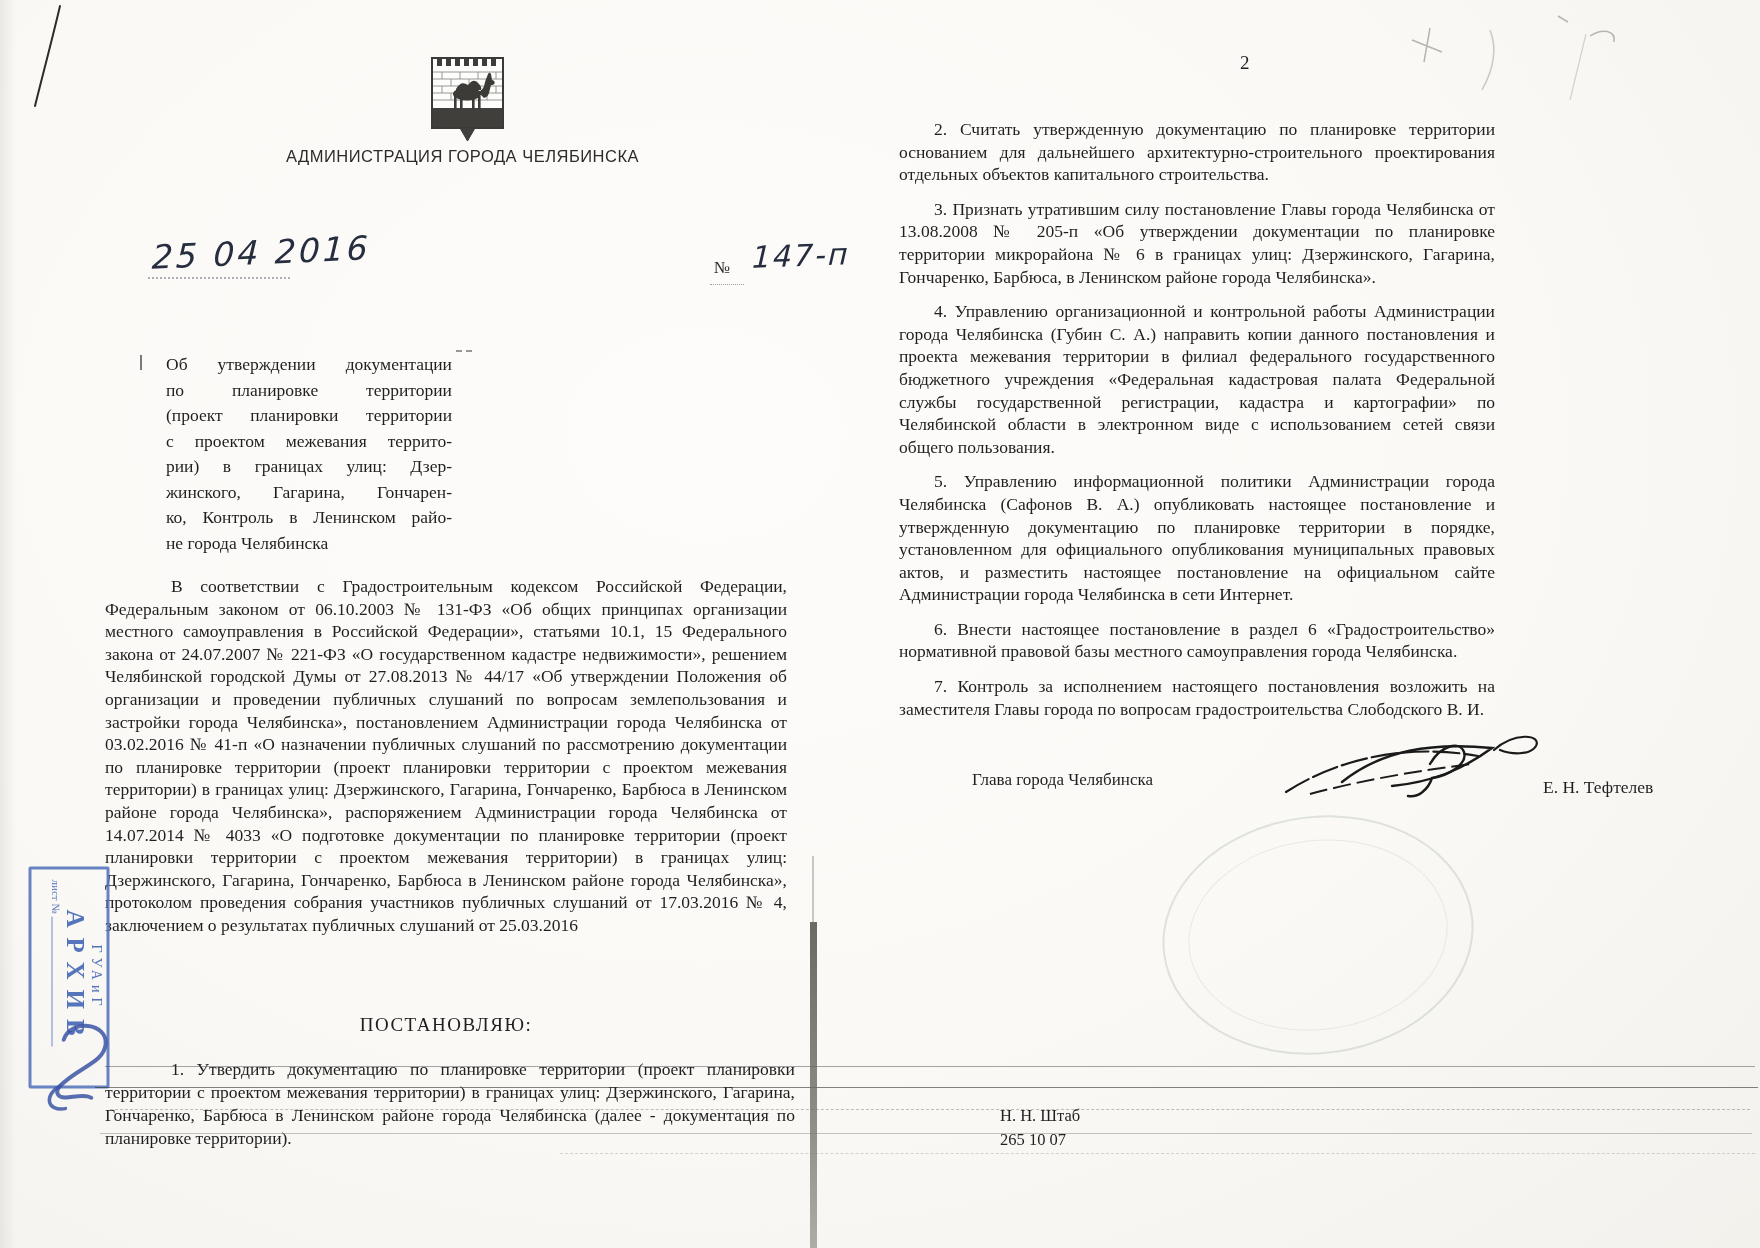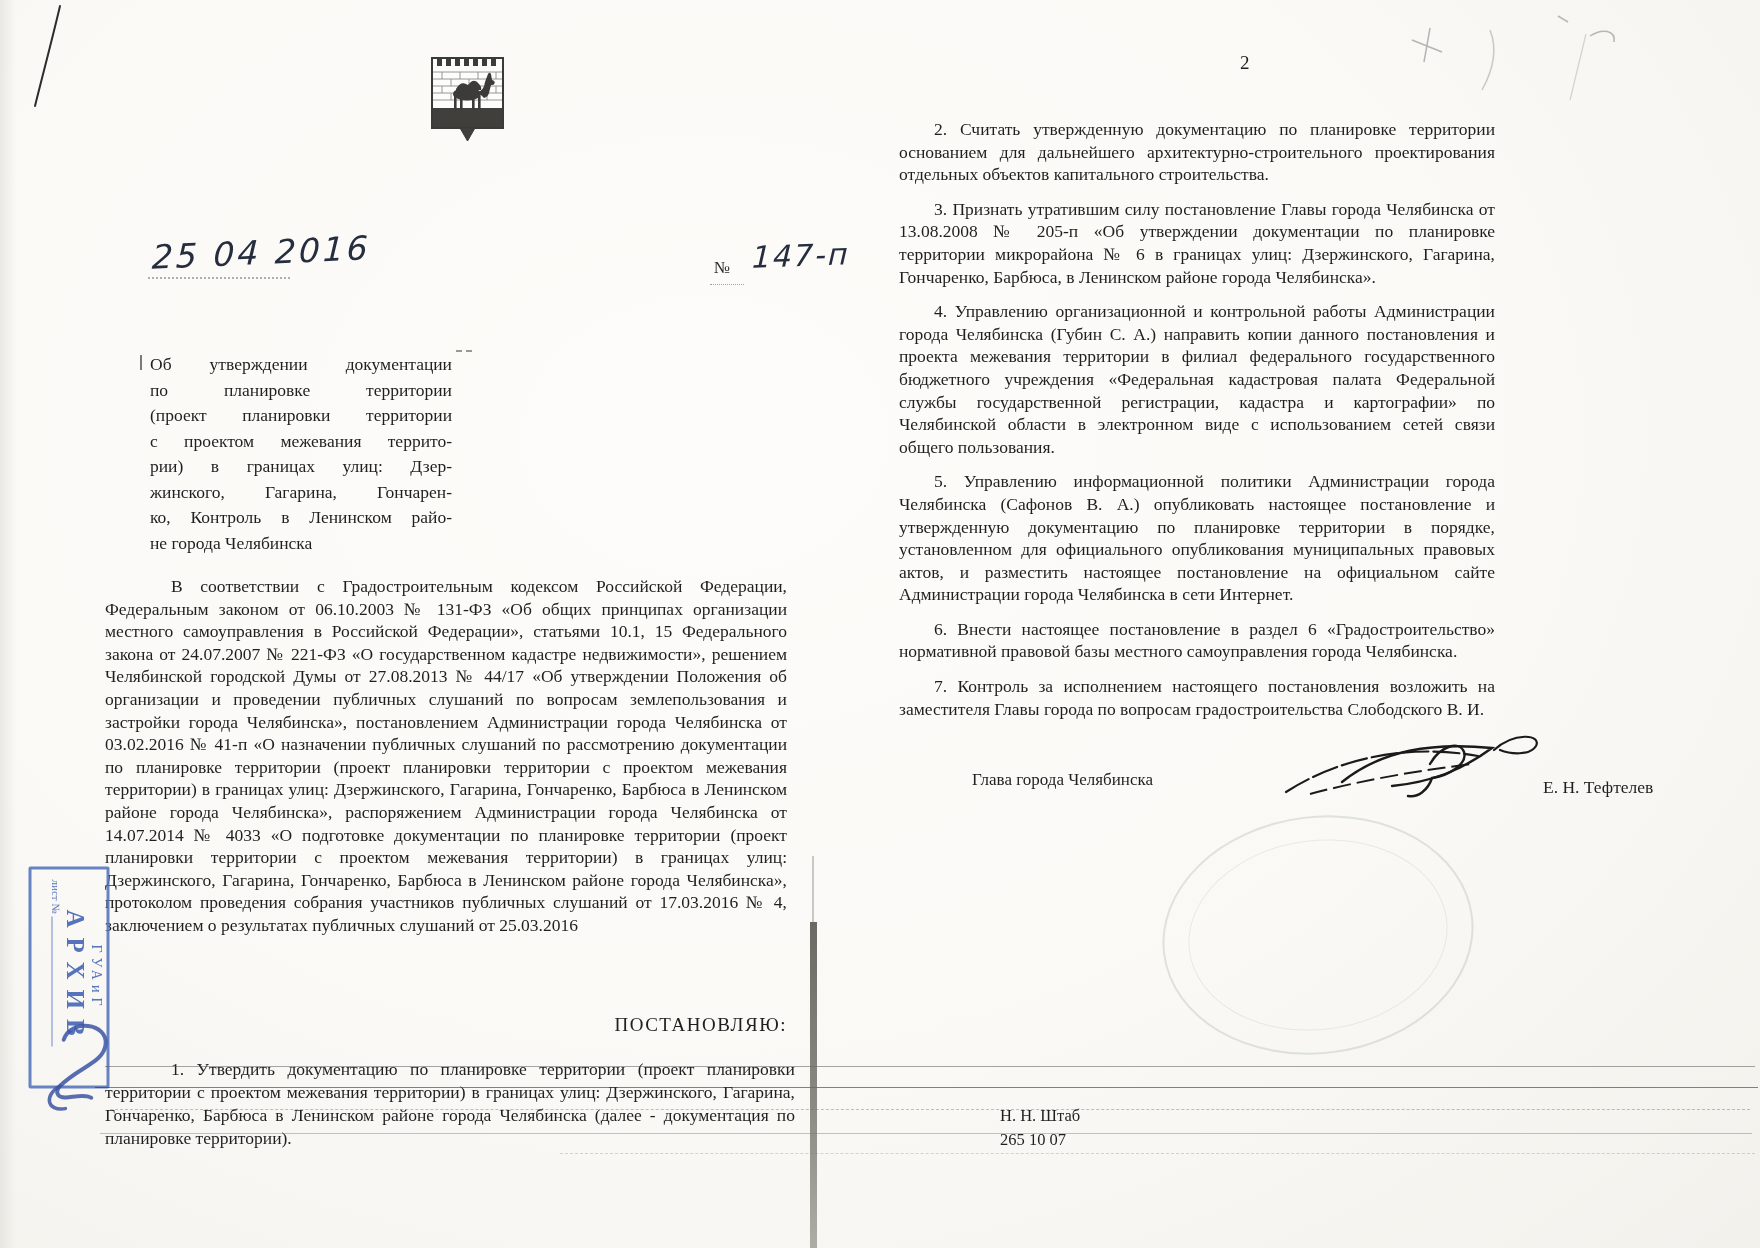--- a/index.html
+++ b/index.html
@@ -16,27 +16,27 @@
   .org-name{left:150px;top:147px;width:625px;text-align:center;font-size:16.5px;letter-spacing:.5px;color:#2b2b2b;}
   .doc-type{left:150px;top:175px;width:625px;text-align:center;font-size:22px;letter-spacing:9px;color:#2b2b2b;}
   .date-hand{left:152px;top:233px;font-size:33px;letter-spacing:3px;transform:rotate(-2.5deg) skewX(-5deg);}
   .date-underline{left:148px;top:277px;width:142px;border-top:2px dotted rgba(95,100,115,.5);}
   .num-label{left:714px;top:258px;font-size:17px;color:#2b2b2b;}
   .num-underline{left:710px;top:284px;width:34px;border-top:1px dotted rgba(95,100,115,.6);}
   .num-value{left:752px;top:238px;font-size:30px;letter-spacing:2px;transform:rotate(-2deg) skewX(-4deg);}
 
   
   .title-block{left:150px;top:352px;width:302px;font-size:17.5px;line-height:25.5px;}
-  .title-block div{text-align:justify;text-align-last:justify;}
+  .title-block div{text-align:justify;text-align-last:justify;margin-left:16px;}
   .title-block div:last-child{text-align-last:left;}
   .cmark-l{left:140px;top:355px;width:3px;height:15px;border-left:2px solid rgba(90,90,90,.8);}
   .cmark-r{left:456px;top:350px;width:16px;height:4px;border-top:2px dashed rgba(110,110,110,.7);}
 
   .intro{left:105px;top:575px;width:682px;font-size:17.5px;line-height:22.6px;text-align:justify;text-indent:66px;}
-  .resolve-head{left:105px;top:1014px;width:682px;text-align:right;font-size:19px;letter-spacing:1.5px;}
+  .resolve-head{left:105px;top:1014px;width:682px;text-align:center;font-size:19px;letter-spacing:1.5px;}
   .item1{left:105px;top:1058px;width:690px;font-size:17.5px;line-height:23px;text-align:justify;text-indent:66px;}
 
   
   .stamp{left:-42px;top:937px;width:216px;height:75px;border:3px solid rgba(78,111,186,.85);
     transform:rotate(90deg);color:rgba(70,104,182,.92);text-align:center;border-radius:2px;}
   .stamp .l1{font-size:14px;letter-spacing:5px;margin-top:3px;}
   .stamp .l2{font-size:25px;letter-spacing:10px;font-weight:bold;line-height:26px;}
   .stamp .l3{font-size:11px;text-align:left;padding-left:10px;}
   .stamp .sheet-line{display:inline-block;width:130px;border-bottom:1px solid rgba(78,111,186,.8);}
 
@@ -125,20 +125,21 @@
       <rect x="24" y="44" width="2.6" height="14"></rect>
         <rect x="30" y="44" width="2.6" height="14"></rect>
       <rect x="42" y="44" width="2.6" height="14"></rect>
         <rect x="48" y="44" width="2.6" height="14"></rect>
       <ellipse cx="37" cy="42" rx="14" ry="6.5"></ellipse>
       <path d="M26,37 q5,-9 12,-4 q6,-8 11,-1 q3,3 2,6 l-25,1 z"></path>
       <path d="M48,40 q6,-2 7,-10 l3,-8 q1.5,-2.5 3,0 l1,6 q3.5,1 2.5,3.5 q-1,2 -3.5,1.5 l-2,8 q-1,4 -5,5 z"></path>
     </g>
   </svg>
 
+  <div class="abs sans org-name">АДМИНИСТРАЦИЯ ГОРОДА ЧЕЛЯБИНСКА</div>
 
   <div class="abs hand date-hand">25 04 2016</div>
   <div class="abs date-underline"></div>
   <div class="abs num-label">№</div>
   <div class="abs num-underline"></div>
   <div class="abs hand num-value">147-п</div>
 
   <div class="abs cmark-l"></div>
   <div class="abs cmark-r"></div>
   <div class="abs title-block">

